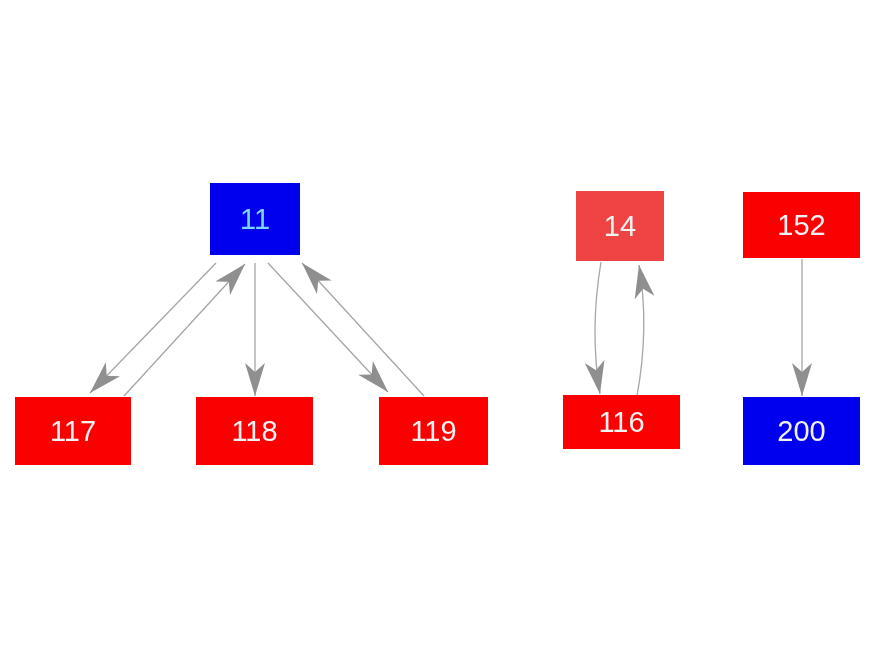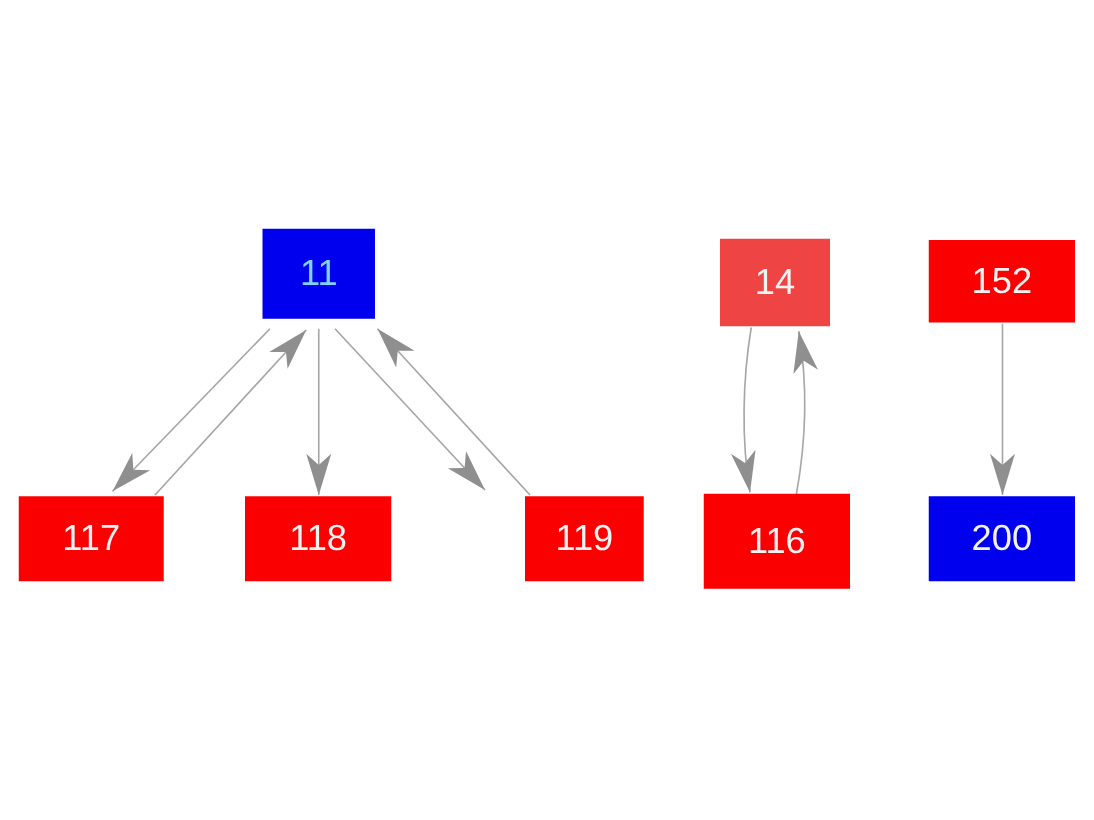--- a/index.html
+++ b/index.html
@@ -61,27 +61,27 @@
   <div id="nodes-layer">
       <div class="node" style="left: 210px; top: 183px; width: 90px; height: 72px; background: rgb(0, 0, 238); color: #7dd3fc;">
         <span>11</span>
       </div>
       <div class="node" style="left: 15px; top: 397px; width: 116px; height: 68px; background: rgb(251, 0, 0); color: rgb(242, 242, 242);">
         <span>117</span>
       </div>
       <div class="node" style="left: 196px; top: 397px; width: 117px; height: 68px; background: rgb(251, 0, 0); color: rgb(242, 242, 242);">
         <span>118</span>
       </div>
-      <div class="node" style="left: 379px; top: 397px; width: 95px; height: 68px; background: rgb(251, 0, 0); color: rgb(242, 242, 242); margin-left: 41px;">
+      <div class="node" style="left: 379px; top: 397px; width: 109px; height: 68px; background: rgb(251, 0, 0); color: rgb(242, 242, 242);">
         <span>119</span>
       </div>
       <div class="node" style="left: 576px; top: 191px; width: 88px; height: 70px; background: #ef4444; color: rgb(242, 242, 242);">
         <span>14</span>
       </div>
-      <div class="node" style="left: 563px; top: 395px; width: 117px; height: 76px; background: rgb(251, 0, 0); color: rgb(242, 242, 242);">
+      <div class="node" style="left: 563px; top: 395px; width: 117px; height: 54px; background: rgb(251, 0, 0); color: rgb(242, 242, 242);">
         <span>116</span>
       </div>
       <div class="node" style="left: 743px; top: 192px; width: 117px; height: 66px; background: rgb(251, 0, 0); color: rgb(242, 242, 242);">
         <span>152</span>
       </div>
       <div class="node" style="left: 743px; top: 397px; width: 117px; height: 68px; background: rgb(0, 0, 238); color: rgb(242, 242, 242);">
         <span>200</span>
       </div>
     </div>
 </div>

